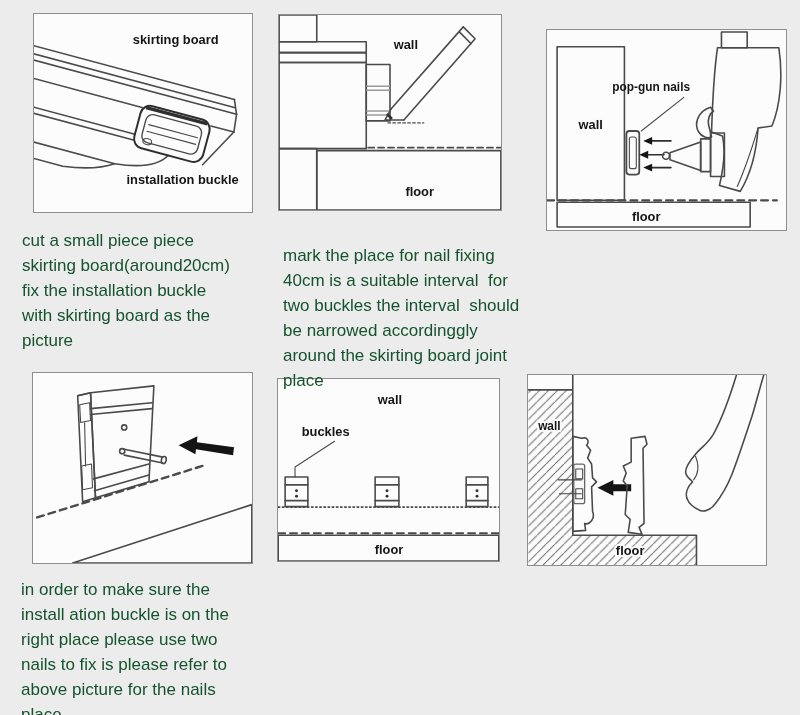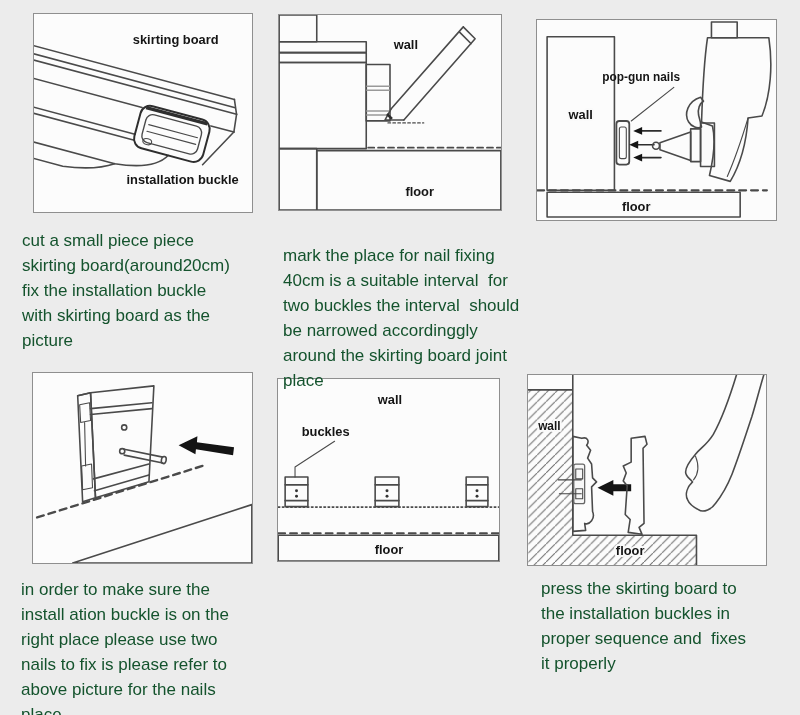--- a/index.html
+++ b/index.html
@@ -69,21 +69,21 @@
         <path class="ln" d="M113,95 L186,12 M126,106 L198,24 M186,12 L198,24 M182,17 L194,29"></path>
         <path class="ln" d="M113,95 L107,106 L126,106"></path>
         <path class="dark" d="M109,100 L114,105" style="stroke-width:2.6" fill="none"></path>
       </g>
       <path class="ln" d="M110,109 H146" stroke-dasharray="2.5,2.5" style="stroke-width:1.4"></path>
       <text class="dlabel" x="128" y="34" text-anchor="middle">wall</text>
       <text class="dlabel halo" x="142" y="183" text-anchor="middle">floor</text>
     </svg>
   </figure>
 
-  <figure class="panel" style="left:528px;top:11px;width:241px;height:202px;margin:8px;">
+  <figure class="panel" style="left:528px;top:11px;width:241px;height:202px;margin:18px;">
     <svg viewBox="0 0 241 202">
       <defs>
         <pattern id="h3" width="9" height="9" patternUnits="userSpaceOnUse">
           <path d="M-1,10 L10,-1" stroke="#6f6f6f" stroke-width="1.1"></path>
         </pattern>
       </defs>
       <rect x="10" y="17" width="68" height="155" fill="url(#h3)" class="ln"></rect>
       <rect x="10" y="174" width="195" height="25" fill="url(#h3)" class="ln"></rect>
       <path class="ln" d="M0,172 H232" stroke-dasharray="7,5" style="stroke-width:2.2"></path>
       <g>
@@ -215,17 +215,13 @@
 two buckles the interval  should
 be narrowed accordinggly
 around the skirting board joint
 place</div>
   <div class="caption" style="left:21px;top:577px;width:245px;">in order to make sure the
 install ation buckle is on the
 right place please use two
 nails to fix is please refer to
 above picture for the nails
 place</div>
-  <div class="caption" style="left:541px;top:576px;width:250px;">press the skirting board to
-the installation buckles in
-proper sequence and  fixes
-it properly</div>
 </div>
 
 </body></html>

